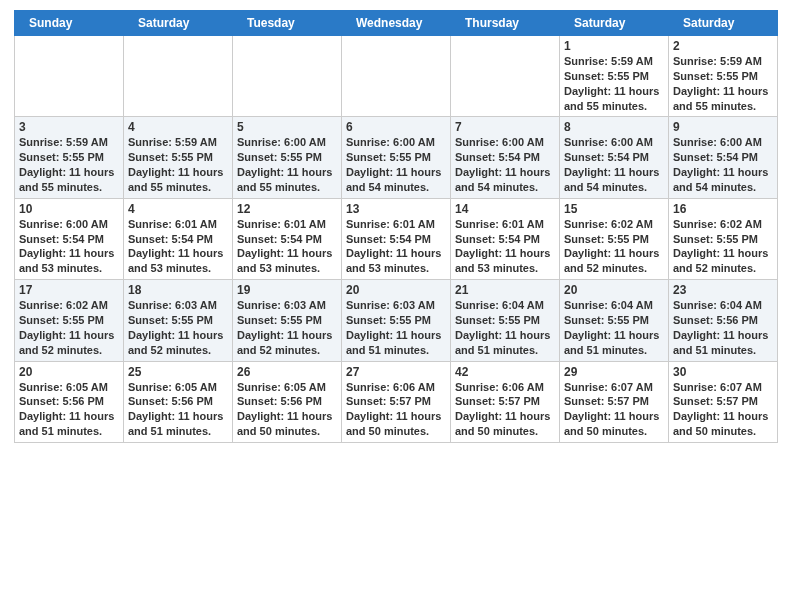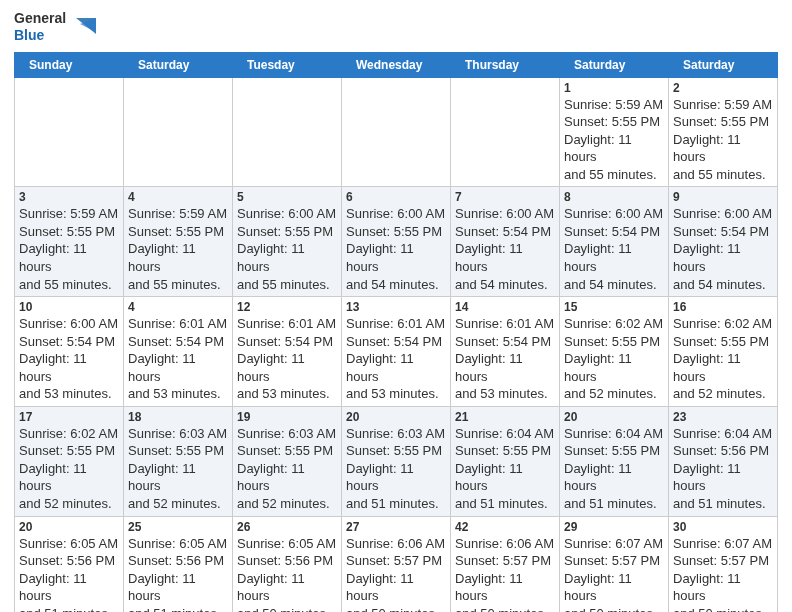--- a/index.html
+++ b/index.html
@@ -63,49 +63,32 @@
     .calendar tr:nth-child(even) td {
       background: #f0f4f8;
     }
     .day-num {
       font-size: 12px;
       font-weight: bold;
       display: block;
       margin-bottom: 1px;
     }
     .day-info {
-      font-size: 13px;
+      font-size: 11px;
       line-height: 1.35;
       color: #333;
+      font-weight: bold;
     }
     .empty { background: #fff !important; }
     .row-even td { background: #eef2f7; }
   </style>
 </head>
 <body>
 
 <div class="container">
-  <div class="header">
-    <div class="logo">
-    <div style="display:flex;align-items:center;">
-      <div style="margin-right:4px;">
-        <div style="font-size:14px;font-weight:bold;color:#333;line-height:1.2;">General</div>
-        <div style="font-size:14px;font-weight:bold;color:#1a6ab0;line-height:1.2;">Blue</div>
-      </div>
-      <svg width="26" height="26" viewBox="0 0 26 26">
-        <polygon points="6,4 26,4 26,20" fill="#1a6ab0" opacity="0.85"></polygon>
-        <polygon points="10,10 26,4 26,18" fill="#2a7ac7" opacity="0.7"></polygon>
-      </svg>
-    </div>
-  </div>
-    <div class="title-block">
-      <div class="month-title"></div>
-      <div class="location"></div>
-    </div>
-  </div>
 
   <table class="calendar">
     <thead>
       <tr>
       <th>Sunday</th>
           <th>Saturday</th>
           <th>Tuesday</th>
           <th>Wednesday</th>
           <th>Thursday</th>
           <th>Saturday</th>

